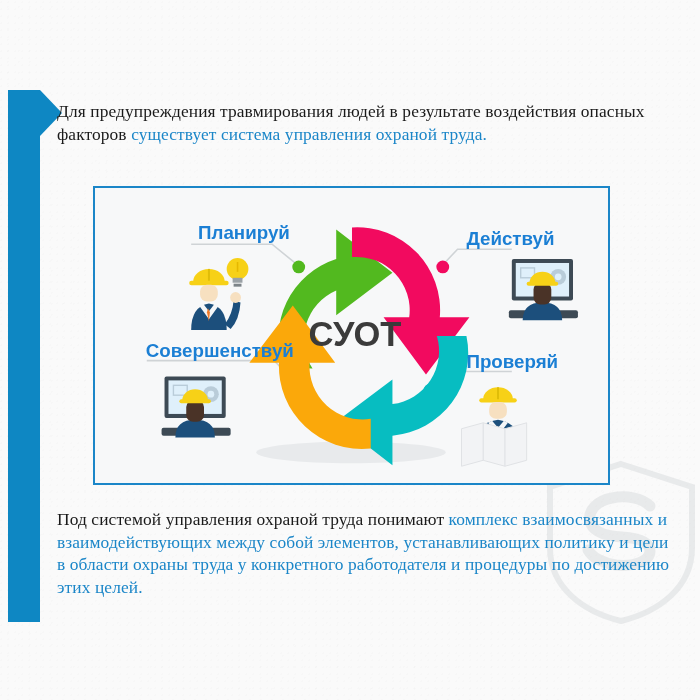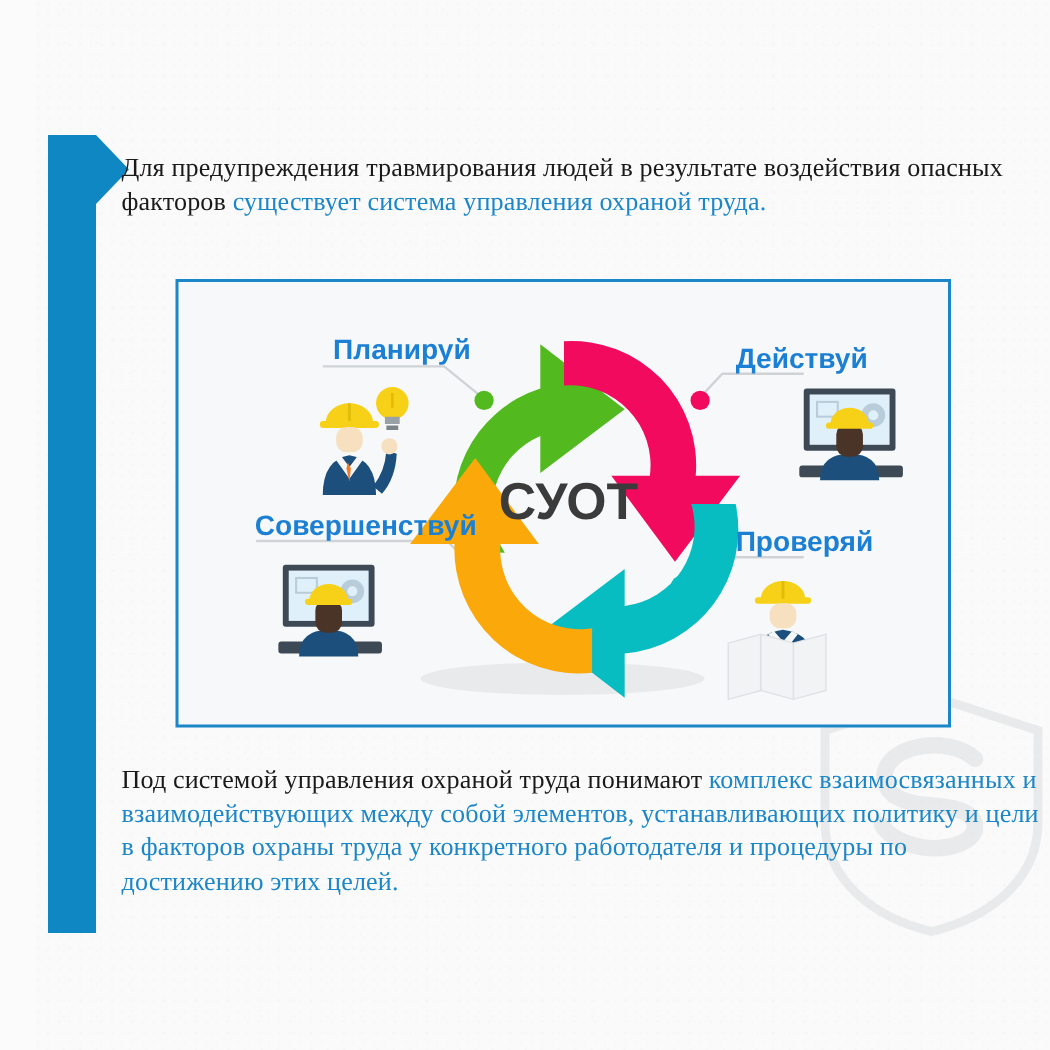--- a/index.html
+++ b/index.html
@@ -18,21 +18,20 @@
 
   
   #page {
     position: absolute;
     inset: 0;
     background:
       radial-gradient(circle at 20% 30%, rgba(0,0,0,0.012) 0 1px, transparent 1px),
       radial-gradient(circle at 70% 60%, rgba(0,0,0,0.012) 0 1px, transparent 1px),
       #fafafa;
     background-size: 7px 7px, 11px 11px, auto;
-    margin-left: 24px;
   }
 
   
   #left-bar {
     position: absolute;
     left: 8px;
     top: 90px;
     width: 32px;
     height: 532px;
     background: var(--brand, #0e87c3);
@@ -241,15 +240,15 @@
         <path d="M31 40 l6 7 l6 -7 l4 2 l-10 13 l-10 -13 z" fill="#f4f6f8"></path>
         <path d="M36 45 l2 4 l-1 8 l-2 -8 z" fill="#f07b2a"></path>
 
         <path d="M0 48 l22 -6 l22 6 l22 -6 l0 38 l-22 6 l-22 -6 l-22 6 z" fill="#f2f3f5" stroke="#dfe2e5" stroke-width="1"></path>
         <path d="M22 42 v38 M44 48 v38" stroke="#dfe2e5" stroke-width="1.2" fill="none"></path>
       </g>
 
     </svg>
   </div>
 
-  <div class="para" id="para-bottom"><span>Под системой управления охраной труда понимают </span><span class="hl">комплекс взаимосвязанных и взаимодействующих между собой элементов, устанавливающих политику и цели в факторов охраны труда у конкретного работодателя и процедуры по достижению этих целей.</span></div>
+  <div class="para" id="para-bottom"><span>Под системой управления охраной труда понимают </span><span class="hl">комплекс взаимосвязанных и взаимодействующих между собой элементов, устанавливающих политику и цели в области охраны труда у конкретного работодателя и процедуры по достижению этих целей.</span></div>
 
 </div>
 
 </body></html>

